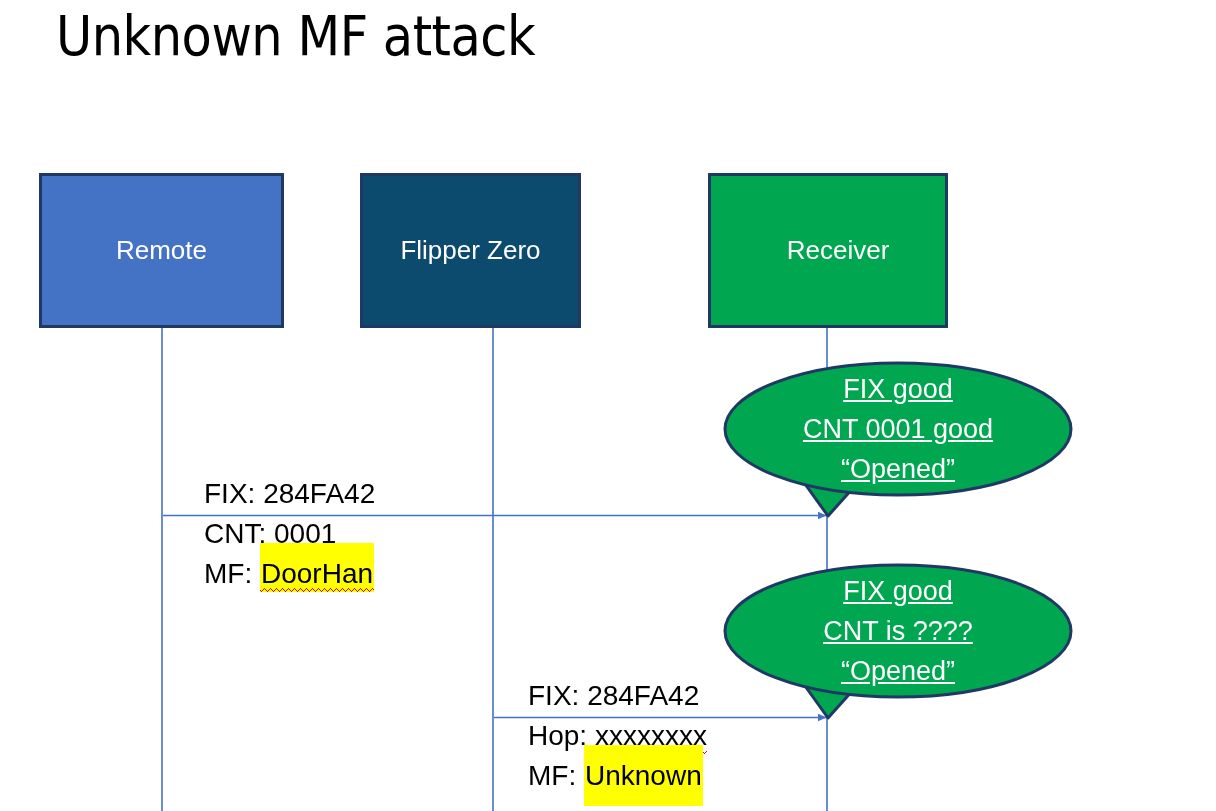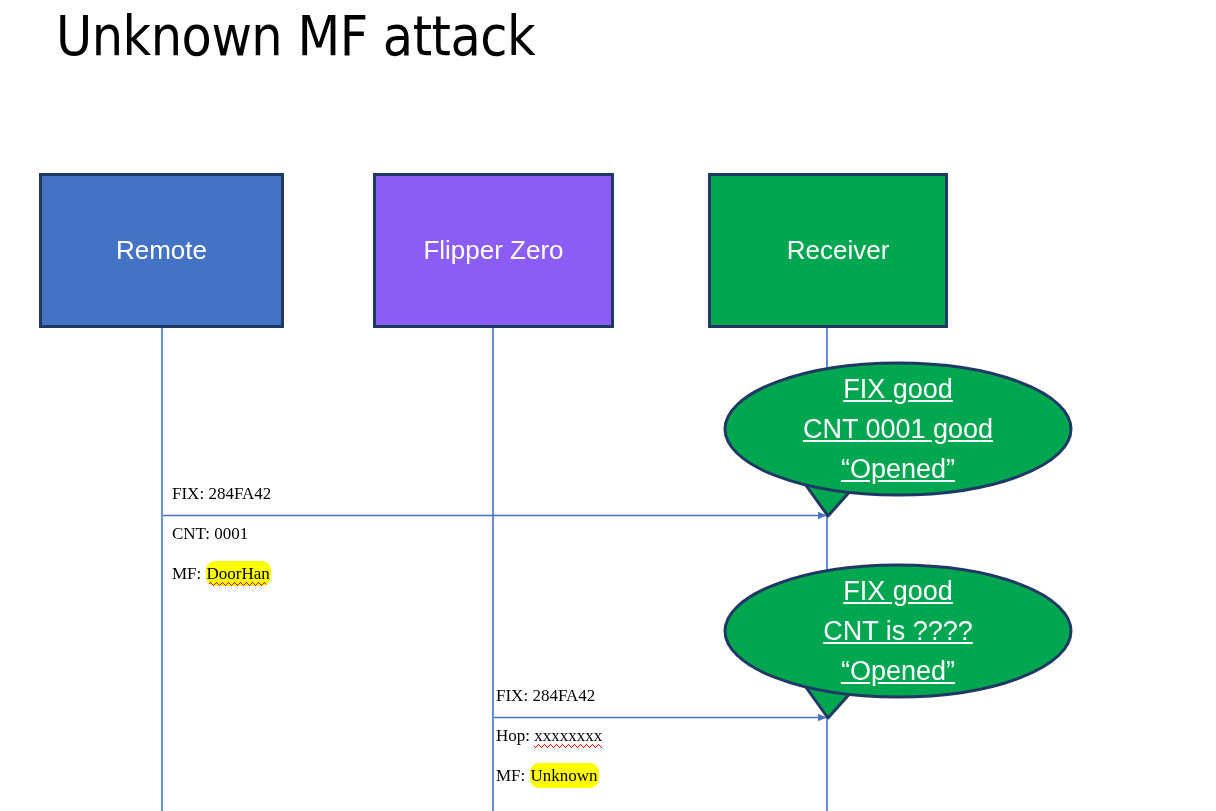--- a/index.html
+++ b/index.html
@@ -59,31 +59,31 @@
     font-weight: 400;
     color: #ffffff;
     text-align: center;
     line-height: 1.2;
     white-space: nowrap;
   }
 
   
   .msg-label {
     position: absolute;
-    font-family: Liberation Serif, serif;
-    font-size: 17px;
+    font-family: Liberation Sans, sans-serif;
+    font-size: 28px;
     color: #000000;
     line-height: 40px;
     white-space: nowrap;
+    margin-left: 32px;
   }
   .msg-line { display: block; }
   .hl {
     background: #FFFF00;
-    padding: 3px 1px;
-    border-radius: 9px;
+    padding: 15px 1px;
   }
   .sp {
     
     background-image:
       linear-gradient(135deg, transparent 0 42%, #E00000 42% 58%, transparent 58% 100%),
       linear-gradient(45deg,  transparent 0 42%, #E00000 42% 58%, transparent 58% 100%);
     background-size: 6px 4px;
     background-repeat: repeat-x;
     background-position: 0 100%, 3px 100%;
     padding-bottom: 3px;
@@ -128,21 +128,21 @@
     <g>
       <path d="M 795,672 L 828,718 L 871,670 Z" fill="#00A650" stroke="#1F3864" stroke-width="3" stroke-linejoin="round"></path>
       <ellipse cx="898" cy="631" rx="173" ry="66" fill="#00A650" stroke="#1F3864" stroke-width="3"></ellipse>
     </g>
   </svg>
 
   <div class="actor-box" style="left:39px; top:173px; width:245px; height:155px; background:#4472C4;">
     <span class="actor-label">Remote</span>
   </div>
 
-  <div class="actor-box" style="left:373px; top:173px; width:241px; height:155px; background:#8b5cf6;">
+  <div class="actor-box" style="left:360px; top:173px; width:221px; height:155px; background:#0c4a6e;">
     <span class="actor-label">Flipper Zero</span>
   </div>
 
   <div class="actor-box" style="left:708px; top:173px; width:240px; height:155px; background:#00A650;padding-left:20px;">
     <span class="actor-label">Receiver</span>
   </div>
 
   <div class="msg-label" style="left:172px; top:474px;">
     <span class="msg-line"><span>FIX: </span><span>284FA42</span></span>
     <span class="msg-line"><span>CNT: </span><span>0001</span></span>

